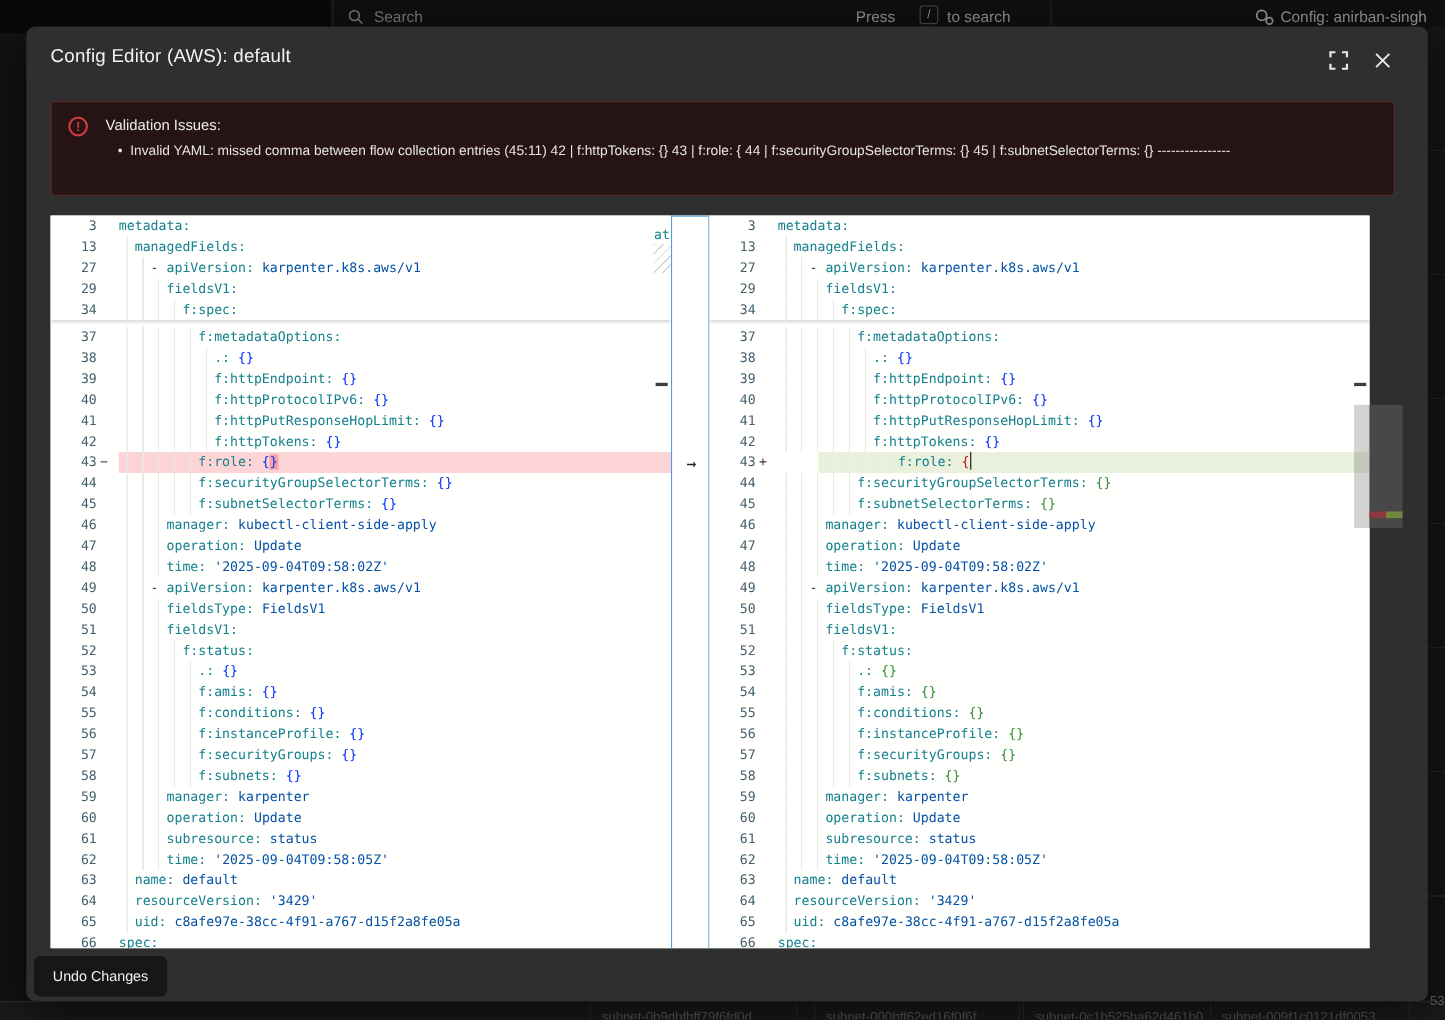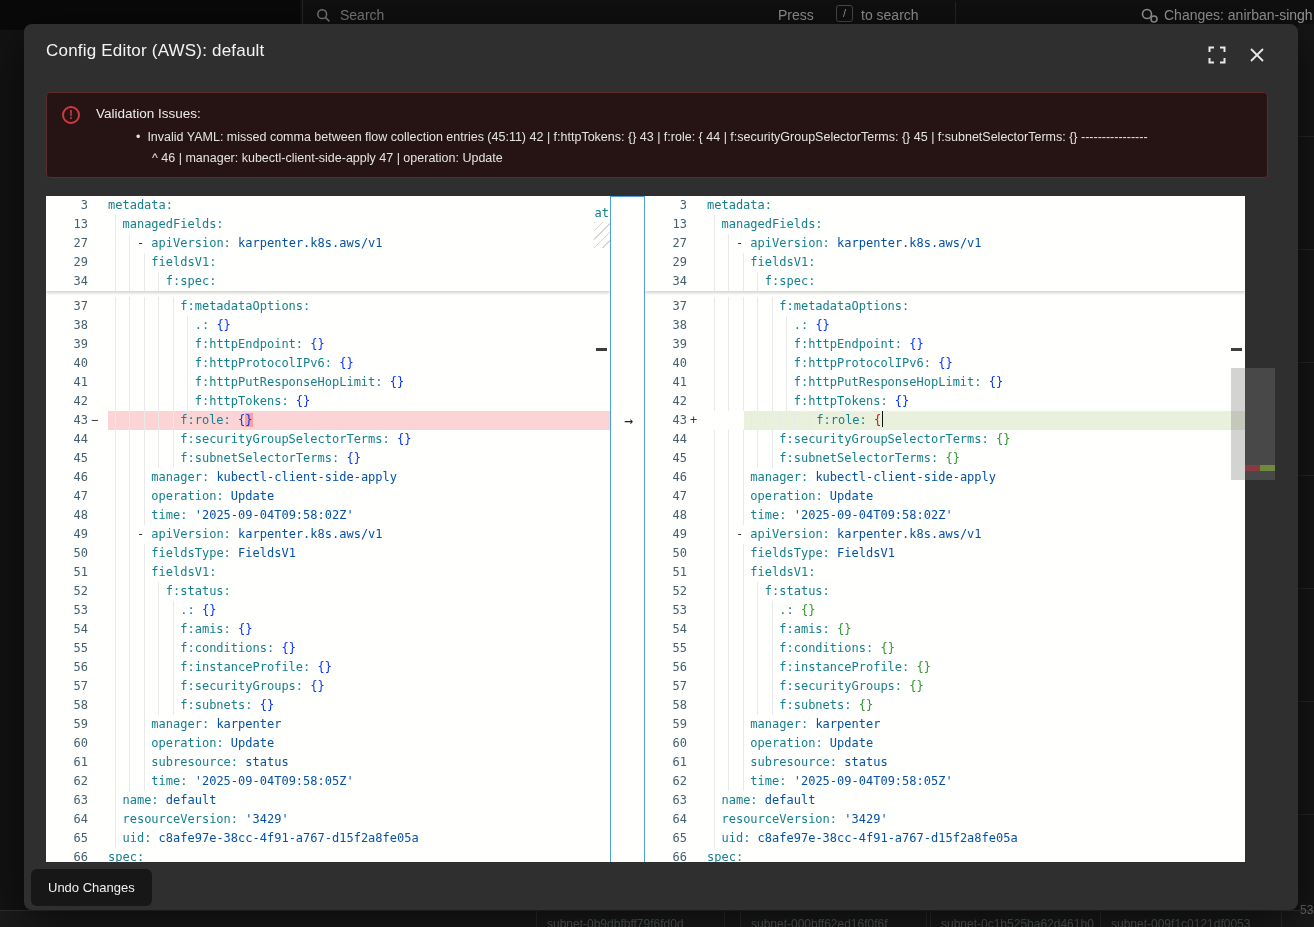--- a/index.html
+++ b/index.html
@@ -26,21 +26,21 @@
   #modal { left:24px; top:24px; width:1274px; height:886px; background:#2f2f2f; border-radius:8px;
     box-shadow:0 12px 48px rgba(0,0,0,.65); overflow:hidden; }
   #modal-title { left:22px; top:17px; font-size:17px; font-weight:500; color:#f4f4f4; letter-spacing:.2px; }
   .hdr-btn { top:18px; width:26px; height:26px; display:flex; align-items:center; justify-content:center; cursor:pointer; }
 
   
   #validation { left:22px; top:68px; width:1222px; height:86px; background:#261314; border:1px solid #5c2d2c; border-radius:4px; }
   #v-icon { left:15px; top:13px; width:18px; height:18px; border:2px solid #cf3a3f; border-radius:50%;
     color:#cf3a3f; font-size:12px; font-weight:bold; text-align:center; line-height:14px; }
   #v-head { left:49px; top:13px; font-size:13.5px; color:#ececec; }
-  .v-line { left:60px; color:#e4e4e4; font-size:12.5px; white-space:nowrap;margin-left:29px; }
+  .v-line { left:60px; color:#e4e4e4; font-size:12.5px; white-space:nowrap; }
   .v-bullet { color:#e4e4e4; margin-right:7px; }
 
   
   #editor { left:22px; top:172px; width:1199px; height:666px; background:#fffffe;
     font-family:"DejaVu Sans Mono", monospace; font-size:12px; }
   .pane { top:0; height:666px; background:#fffffe; overflow:hidden; }
   #pane-left { left:0; width:564px; }
   #pane-right { left:599px; width:600px; }
   #sash { left:564px; top:0; width:35px; height:666px; background:#fffffe;
     border-left:1px solid #4f9fe0; border-right:1px solid #4f9fe0; border-top:1px solid #4f9fe0; }
@@ -100,21 +100,21 @@
     <span class="tb-text abs" style="left:778px; top:0; color:#959595">Press</span>
     <div class="keycap abs">/</div>
     <span class="tb-text abs" style="left:861px; top:0; color:#959595">to search</span>
     <div class="vdiv abs" style="left:955px; height:26px; top:2px"></div>
     <div class="abs" style="left:1140px; top:7px">
       <svg width="18" height="17" viewBox="0 0 18 17">
           <circle cx="7" cy="7" r="4.5" fill="none" stroke="#9a9a9a" stroke-width="1.6"></circle>
           <circle cx="14" cy="12" r="3" fill="none" stroke="#9a9a9a" stroke-width="1.6"></circle>
         </svg>
     </div>
-    <div class="tb-text abs" style="left:1164px; top:0; width:150px; color:#9a9a9a">Changes: anirban-singh</div>
+    <div class="tb-text abs" style="left:1164px; top:0; width:150px; color:#9a9a9a">Config: anirban-singh</div>
   </div>
 
   <div id="right-strip" class="abs"></div>
   <div id="bottom-strip" class="abs"></div>
   <div class="b-cell abs" style="left:536px; width:189px">subnet-0b9dbfbff79f6fd0d</div>
   <div class="b-cell abs" style="left:740px; width:187px">subnet-000bff62ed16f0f6f</div>
   <div class="b-cell abs" style="left:930px; width:199px">subnet-0c1b525ba62d461b0</div>
   <div class="b-cell abs" style="left:1100px; width:182px">subnet-009f1c0121df0053</div>
   <div id="corner-frag" class="abs">53</div>
 
@@ -131,21 +131,20 @@
           <path d="M3 3L15 15 M15 3L3 15" stroke="#e9e9e9" stroke-width="1.8"></path>
         </svg>
     </div>
 
     <div id="validation" class="abs">
       <div id="v-icon" class="abs">!</div>
       <div id="v-head" class="abs">Validation Issues:</div>
       <div class="v-line abs" style="top:37px">
         <span class="v-bullet">•</span><span>Invalid YAML: missed comma between flow collection entries (45:11) 42 | f:httpTokens: {} 43 | f:role: { 44 | f:securityGroupSelectorTerms: {} 45 | f:subnetSelectorTerms: {} ----------------</span>
       </div>
-      <div class="v-line abs" style="top:58px; left:76px">^ 46 | manager: kubectl-client-side-apply 47 | operation: Update</div>
     </div>
 
     <div id="editor" class="abs">
       <div id="pane-left" class="pane abs">
         <div class="bodyl" id="body-L">
             <div class="row"><div class="gut"><span class="num">37</span><span class="sign"></span></div><div class="code" style="background-image: repeating-linear-gradient(90deg, rgb(233, 233, 233) 0px, rgb(233, 233, 233) 1px, rgba(0, 0, 0, 0) 1px, rgba(0, 0, 0, 0) 14.46px); background-repeat: no-repeat; background-size: 59.84px 100%; background-position: 7px 0px;"><span class="p">          </span><span class="k">f:metadataOptions:</span></div></div>
             <div class="row"><div class="gut"><span class="num">38</span><span class="sign"></span></div><div class="code" style="background-image: repeating-linear-gradient(90deg, rgb(233, 233, 233) 0px, rgb(233, 233, 233) 1px, rgba(0, 0, 0, 0) 1px, rgba(0, 0, 0, 0) 14.46px); background-repeat: no-repeat; background-size: 74.3px 100%; background-position: 7px 0px;"><span class="p">            </span><span class="k">.:</span><span class="p"> </span><span class="b">{}</span></div></div>
             <div class="row"><div class="gut"><span class="num">39</span><span class="sign"></span></div><div class="code" style="background-image: repeating-linear-gradient(90deg, rgb(233, 233, 233) 0px, rgb(233, 233, 233) 1px, rgba(0, 0, 0, 0) 1px, rgba(0, 0, 0, 0) 14.46px); background-repeat: no-repeat; background-size: 74.3px 100%; background-position: 7px 0px;"><span class="p">            </span><span class="k">f:httpEndpoint:</span><span class="p"> </span><span class="b">{}</span></div></div>
             <div class="row"><div class="gut"><span class="num">40</span><span class="sign"></span></div><div class="code" style="background-image: repeating-linear-gradient(90deg, rgb(233, 233, 233) 0px, rgb(233, 233, 233) 1px, rgba(0, 0, 0, 0) 1px, rgba(0, 0, 0, 0) 14.46px); background-repeat: no-repeat; background-size: 74.3px 100%; background-position: 7px 0px;"><span class="p">            </span><span class="k">f:httpProtocolIPv6:</span><span class="p"> </span><span class="b">{}</span></div></div>
             <div class="row"><div class="gut"><span class="num">41</span><span class="sign"></span></div><div class="code" style="background-image: repeating-linear-gradient(90deg, rgb(233, 233, 233) 0px, rgb(233, 233, 233) 1px, rgba(0, 0, 0, 0) 1px, rgba(0, 0, 0, 0) 14.46px); background-repeat: no-repeat; background-size: 74.3px 100%; background-position: 7px 0px;"><span class="p">            </span><span class="k">f:httpPutResponseHopLimit:</span><span class="p"> </span><span class="b">{}</span></div></div>

